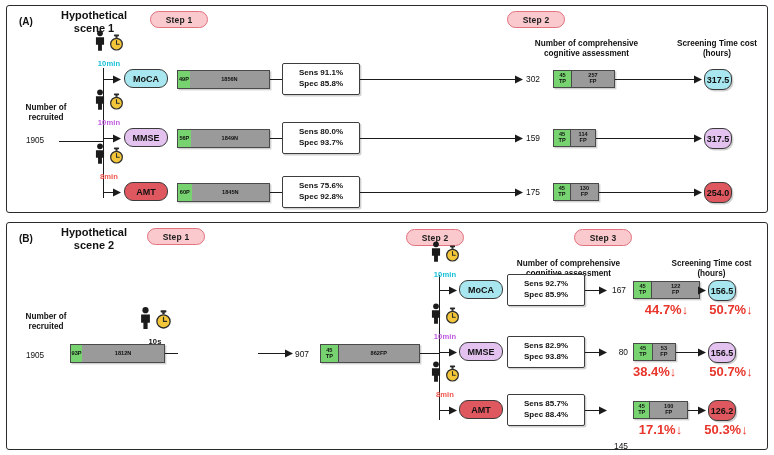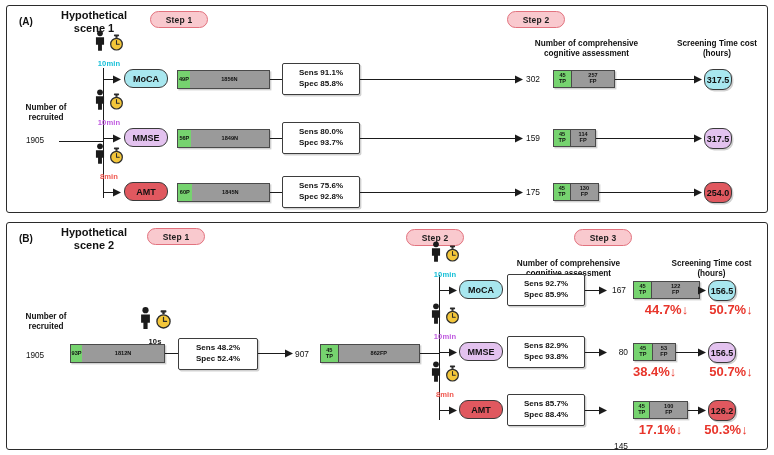--- a/index.html
+++ b/index.html
@@ -334,24 +334,20 @@
     </div>
     <div class="abs recruit-num" style="left:4px;top:128px;width:48px;">1905</div>
 
     <div class="abs bar" id="b-pfq-bar" style="left:63px;top:121px;width:95px;">
         <div class="seg p" style="width:12%">93P</div>
         <div class="seg n" style="width:88%">1812N</div>
       </div>
 
     <div class="abs hline" style="left:158px;top:130px;width:13px;"></div>
 
-    <div class="abs ssbox" style="left:171px;top:115px;width:80px;height:32px;">
-      <div>Sens 48.2%</div>
-      <div>Spec 52.4%</div>
-    </div>
 
     <div class="abs hline" style="left:251px;top:130px;width:29px;"></div>
     <div class="abs" style="left:278px;top:126px;">
       <svg width="8" height="9" viewBox="0 0 8 9">
           <path d="M0 0.4 8 4.4 0 8.4z" fill="#1b1b1b"></path>
         </svg>
     </div>
     <div class="abs count-num" style="left:288px;top:126px;">907</div>
 
     <div class="abs bar" id="b-pass-bar" style="left:313px;top:121px;width:100px;">

